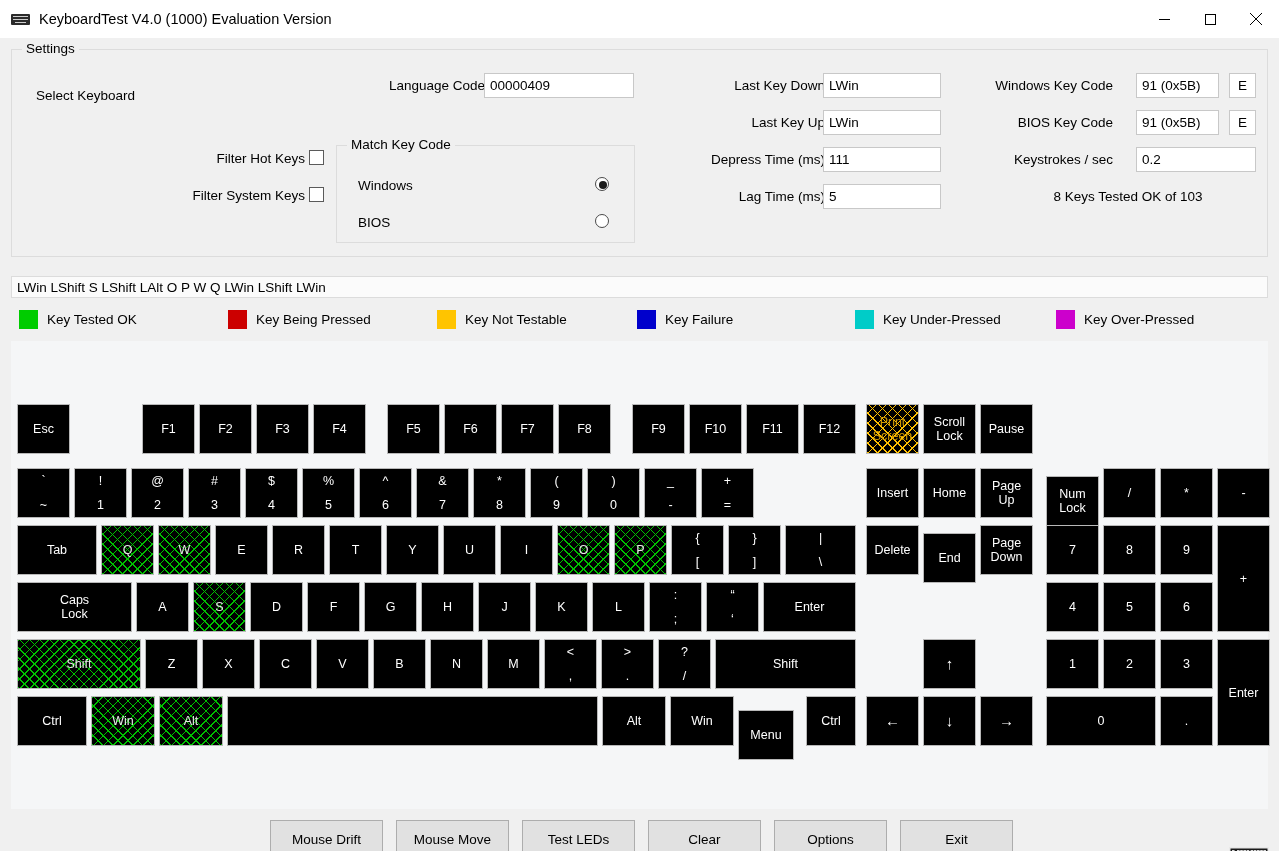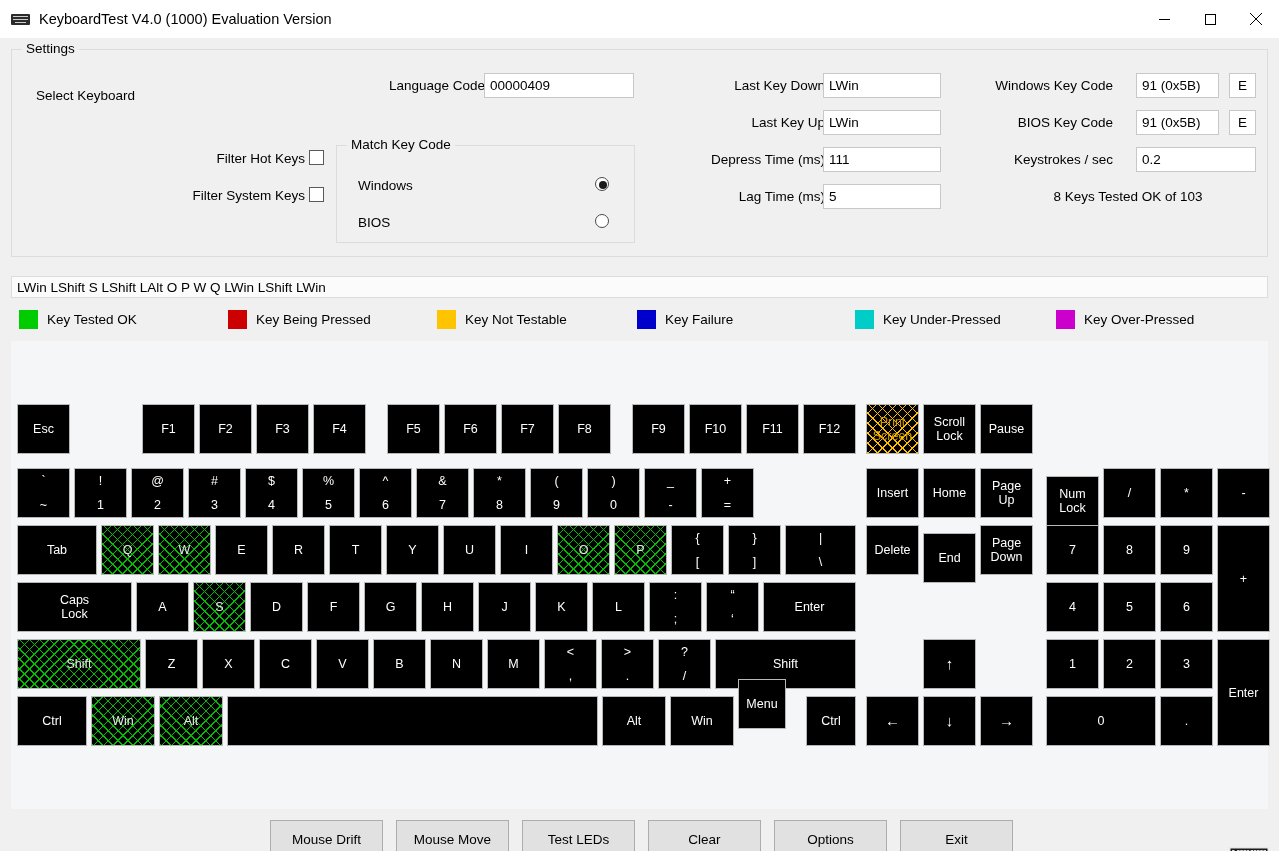--- a/index.html
+++ b/index.html
@@ -558,21 +558,21 @@
         </div>
         <div class="key" style="left: 216px; top: 355px; width: 371px; height: 50px;">
           <span class="k1"></span>
         </div>
         <div class="key" style="left: 591px; top: 355px; width: 64px; height: 50px;">
           <span class="k1">Alt</span>
         </div>
         <div class="key" style="left: 659px; top: 355px; width: 64px; height: 50px;">
           <span class="k1">Win</span>
         </div>
-        <div class="key" style="left: 727px; top: 338px; width: 48px; height: 50px;">
+        <div class="key" style="left: 727px; top: 369px; width: 56px; height: 50px;">
           <span class="k1">Menu</span>
         </div>
         <div class="key" style="left: 795px; top: 355px; width: 50px; height: 50px;">
           <span class="k1">Ctrl</span>
         </div>
         <div class="key arrow" style="left: 855px; top: 355px; width: 53px; height: 50px;">
           <span class="k1">←</span>
         </div>
         <div class="key arrow" style="left: 912px; top: 355px; width: 53px; height: 50px;">
           <span class="k1">↓</span>

